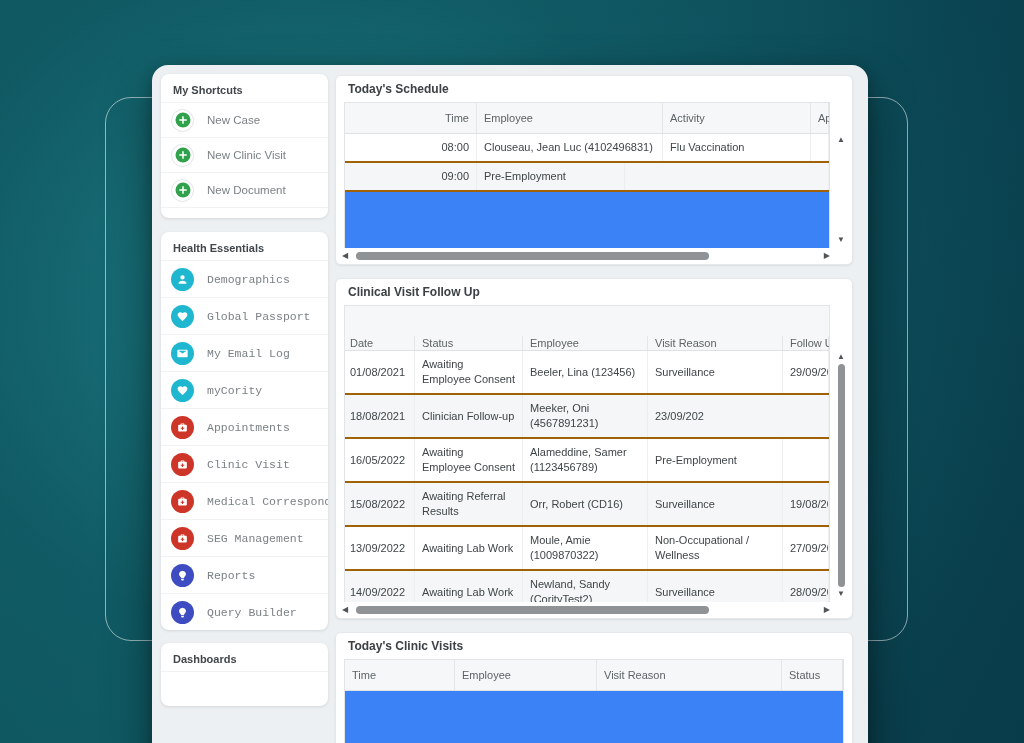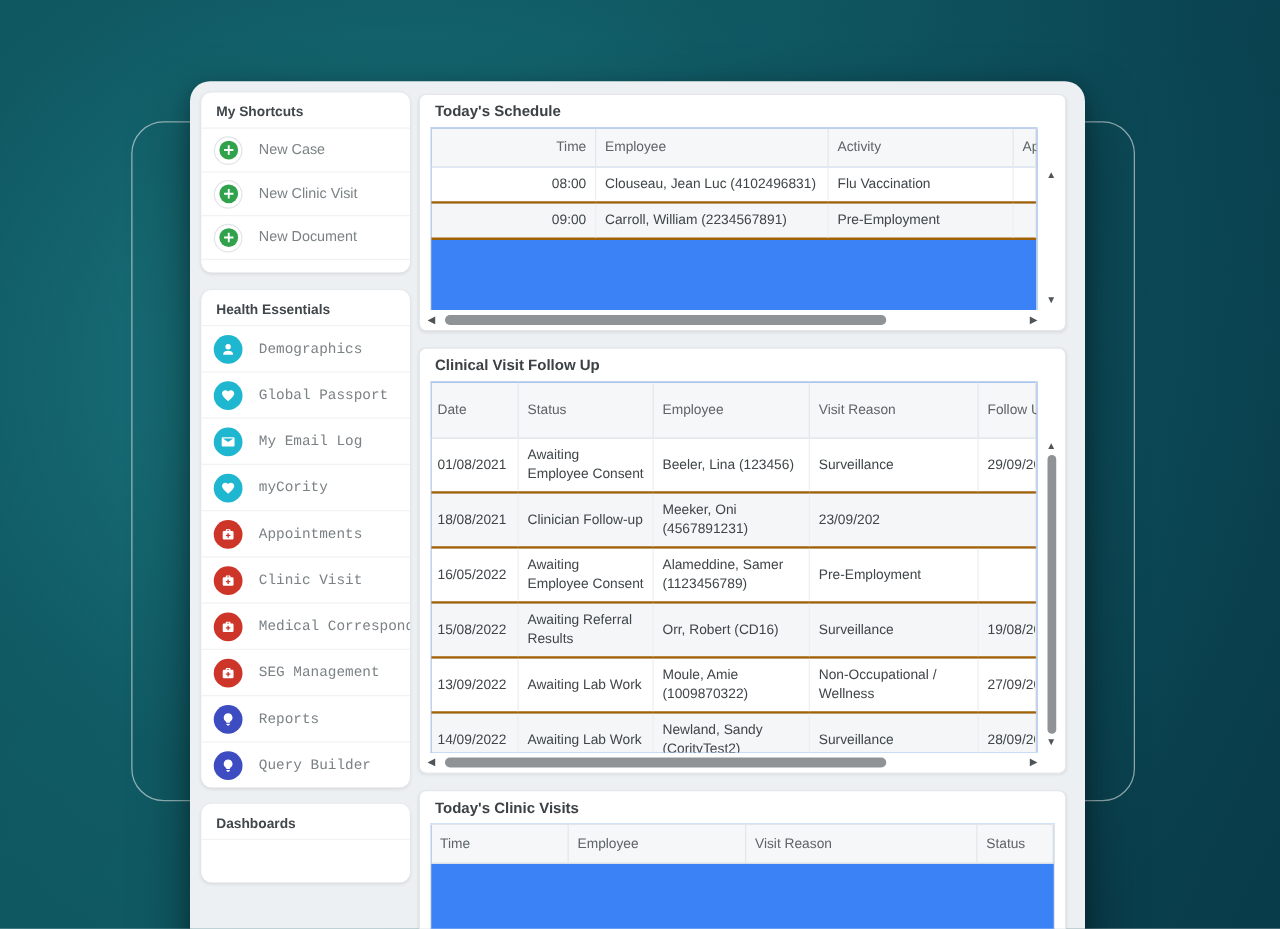--- a/index.html
+++ b/index.html
@@ -36,21 +36,21 @@
     box-shadow:0 1px 2px rgba(60,64,67,.10);box-sizing:border-box;flex:none;}
   .cpanel.schedule{height:190px;margin-top:1px;}
   .cpanel.followup{height:341px;margin-top:13px;}
   .cpanel.clinics{height:120px;margin-top:13px;}
   .ctitle{height:26px;line-height:27px;padding:0 12px;font-size:12px;font-weight:bold;color:#3b4144;}
   .tbl{position:absolute;left:8px;right:22px;top:26px;bottom:16px;
     border:1px solid #e2e5e7;border-bottom:none;overflow:hidden;background:#3b82f6;}
   .clinics .tbl{right:8px;bottom:auto;height:120px;}
   .thead{display:flex;background:#f6f7f8;border-bottom:1px solid #dfe2e4;}
   .schedule .thead{height:30px;}
-  .followup .thead{height:44px;}
+  .followup .thead{height:44px;align-items:flex-end;}
   .clinics .thead{height:30px;}
   .th{display:flex;align-items:center;padding:0 7px;box-sizing:border-box;
     font-size:11px;color:#5d6366;border-right:1px solid #e4e7e9;line-height:1.3;}
   .td{display:flex;align-items:center;padding:0 7px;box-sizing:border-box;
     font-size:11px;color:#3f4548;border-right:1px solid #eceeef;line-height:1.35;overflow:hidden;}
   .tr{display:flex;border-bottom:2px solid #a16207;background:#fff;}
   .tr.alt{background:#f4f6f7;}
   .schedule .tr{height:27px;}
   .schedule .td{white-space:nowrap;}
   .followup .tr{height:42px;}
@@ -233,21 +233,20 @@
           </div>
         <div class="tbody">
             <div class="tr">
               <div class="td c0">08:00</div>
               <div class="td c1">Clouseau, Jean Luc (4102496831)</div>
               <div class="td c2">Flu Vaccination</div>
               <div class="td c3"></div>
             </div>
             <div class="tr alt">
               <div class="td c0">09:00</div>
-              <div class="td c1">Carroll, William (2234567891)</div>
               <div class="td c2">Pre-Employment</div>
               <div class="td c3"></div>
             </div>
           </div>
       </div>
       <div class="vscroll">
         <span class="varrow">▲</span>
         <span class="varrow">▼</span>
       </div>
       <div class="hscroll">

